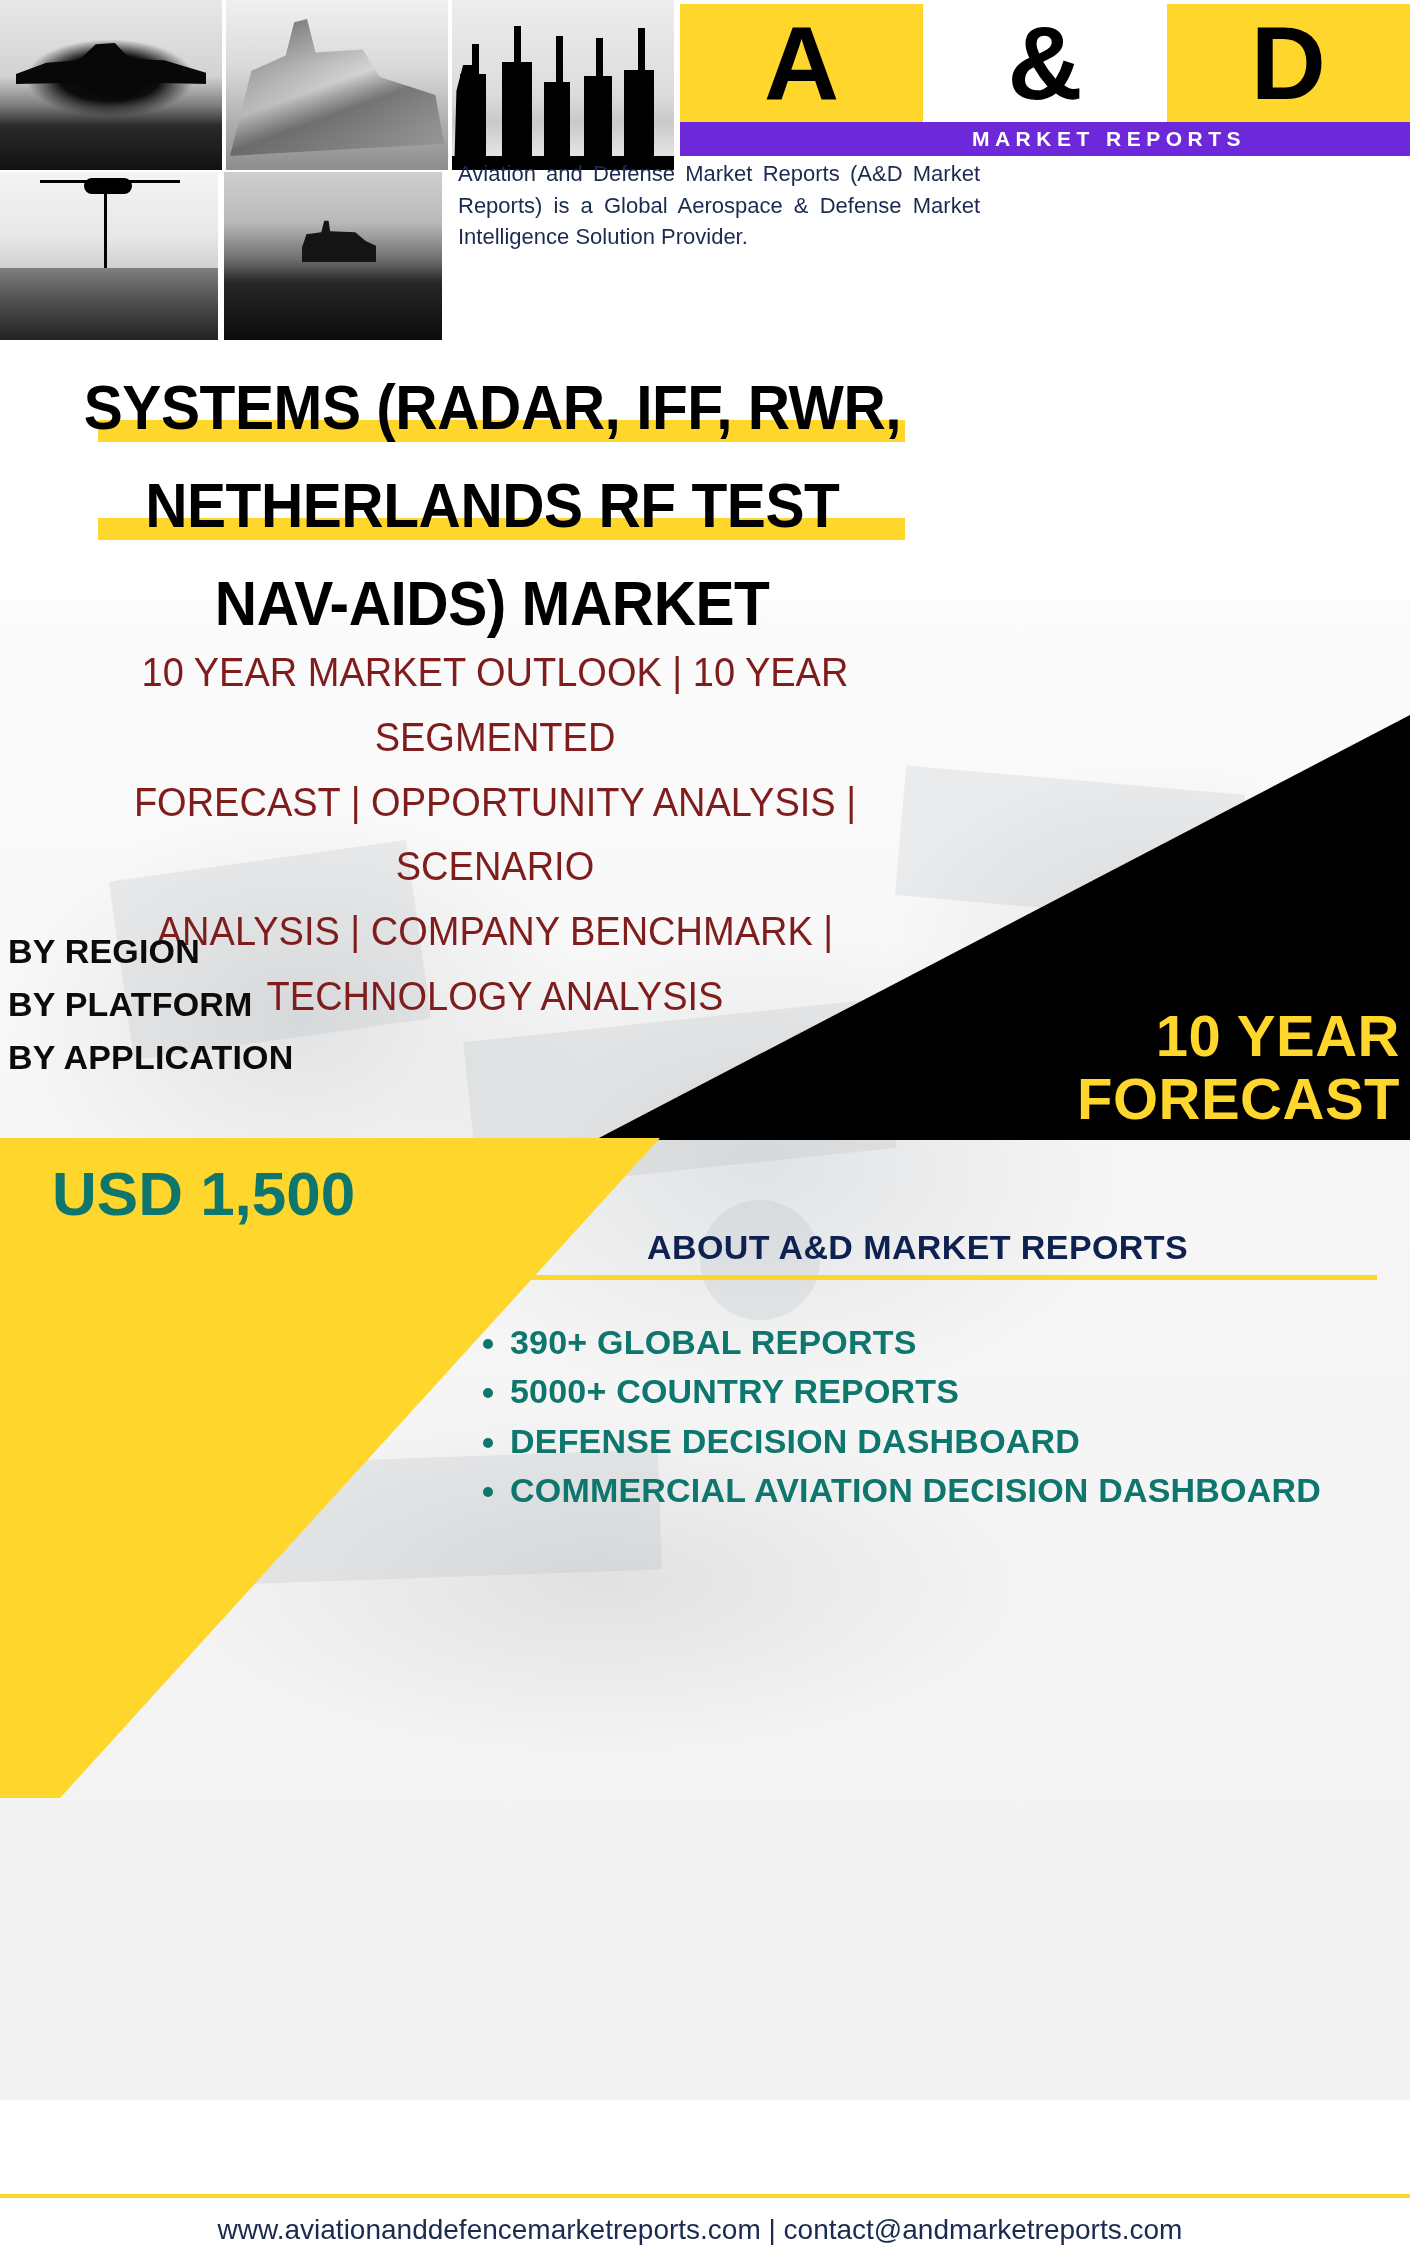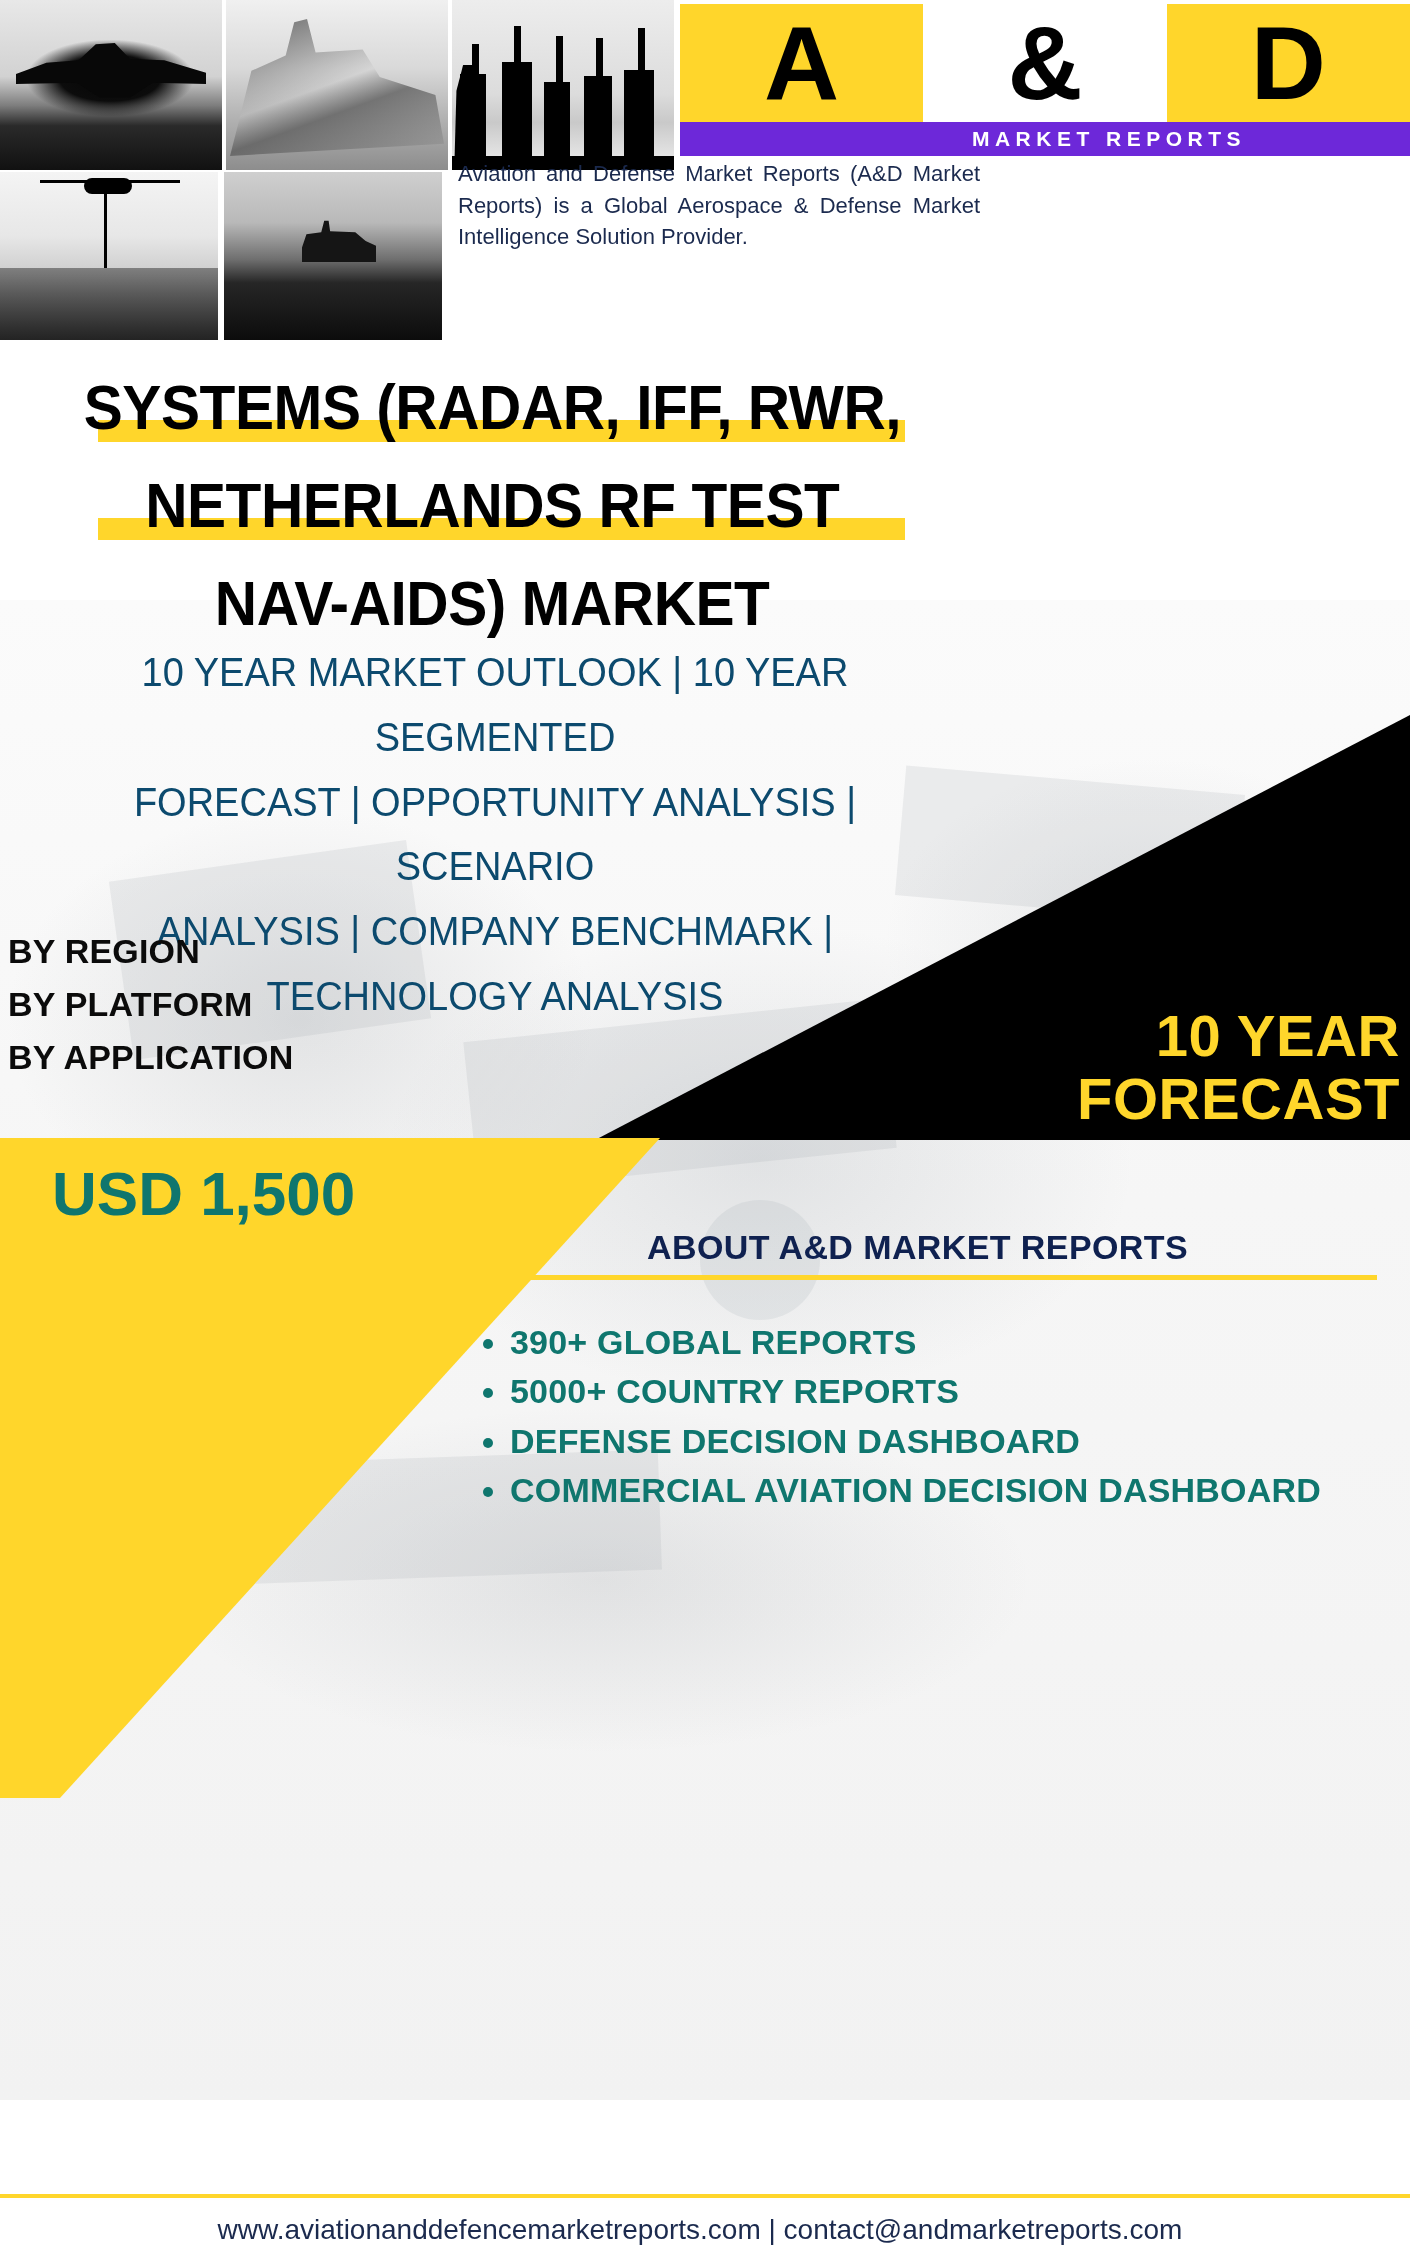--- a/index.html
+++ b/index.html
@@ -111,21 +111,21 @@
     position:relative;z-index:2;
     font-family:"Liberation Sans Narrow","Liberation Sans",sans-serif;
     font-weight:bold;font-size:63px;color:#000;letter-spacing:-0.5px;
     transform:scaleX(.93);display:inline-block;
   }
 
   
   #subtitle{
     position:absolute;left:20px;top:640px;width:950px;z-index:6;text-align:center;
     font-family:"Liberation Sans Narrow","Liberation Sans",sans-serif;
-    font-weight:300;font-size:40px;line-height:1.62;color:#0c4a6e;
+    font-weight:300;font-size:40px;line-height:1.62;color:#7f1d1d;
   }
   #subtitle div{transform:scaleX(.95);}
 
   
   #by-list{position:absolute;left:8px;top:925px;z-index:7;}
   #by-list div{
     font-family:"Liberation Sans", sans-serif;
     font-weight:bold;font-size:34px;line-height:1.56;color:#0b0b0b;letter-spacing:.2px;
   }
 

